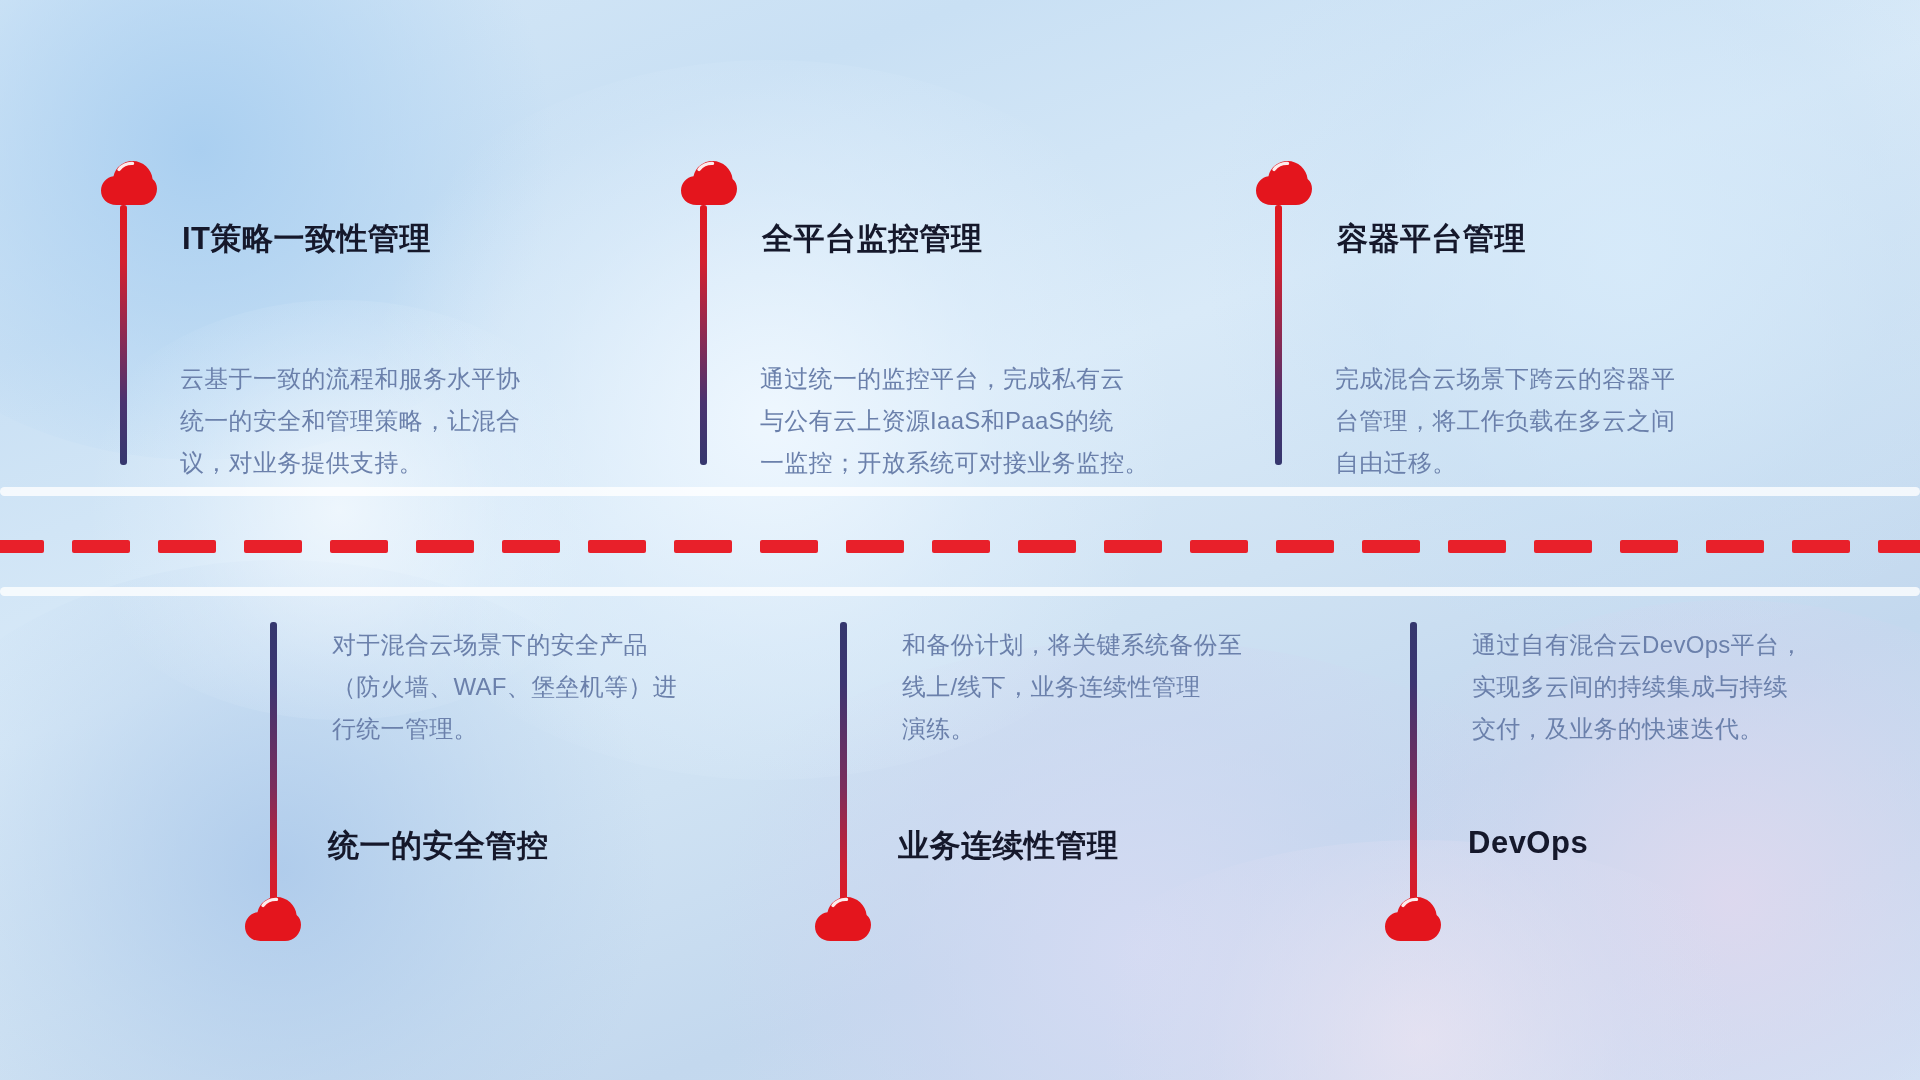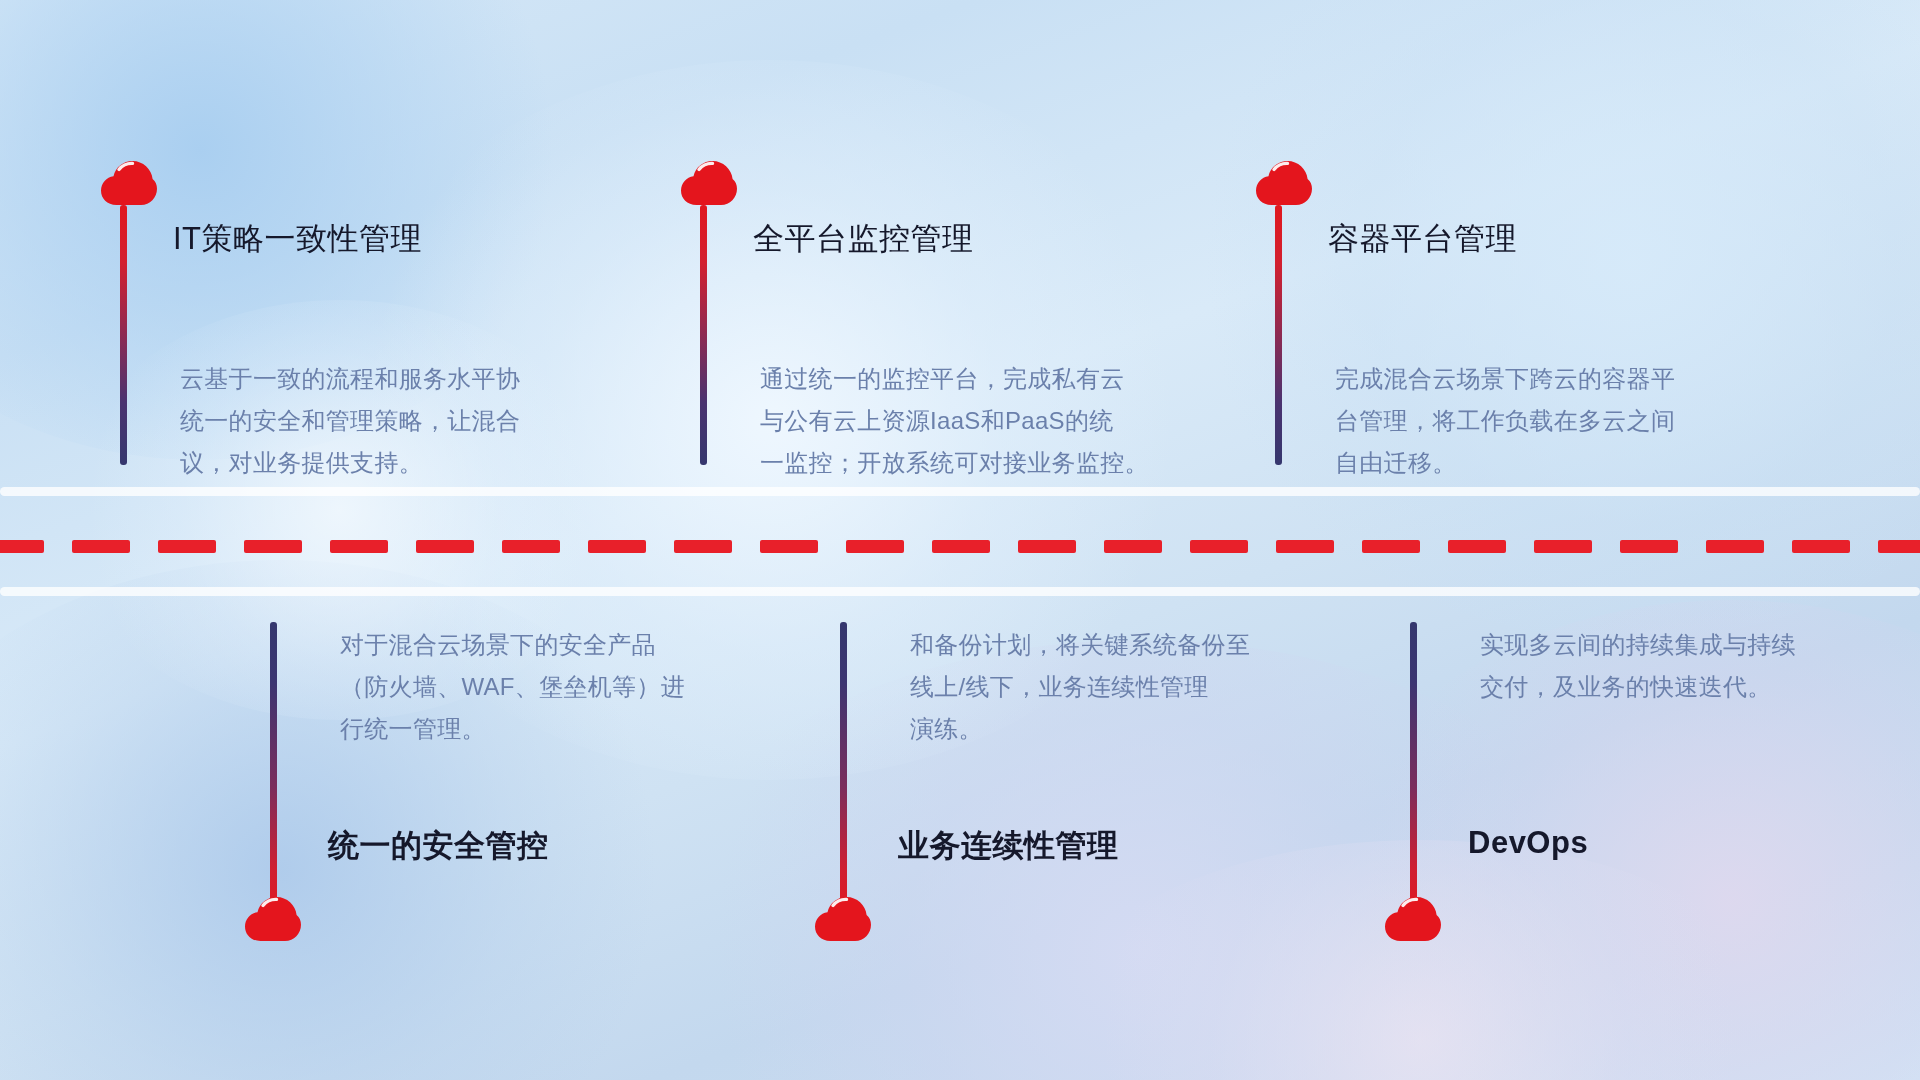--- a/index.html
+++ b/index.html
@@ -58,22 +58,22 @@
   }
   .cloud svg { display: block; }
 
   .line-top {
     position: absolute; left: 20px; top: 205px;
     width: 7px; height: 260px;
     border-radius: 3px;
     background: linear-gradient(180deg, #e0181f 0%, #d3202f 22%, #8d2a52 50%, #4a3370 76%, #35376e 100%);
   }
   .head-top {
-    position: absolute; left: 73px; top: 218px;
-    font-size: 31px; font-weight: normal; color: #15182b;
+    position: absolute; left: 82px; top: 218px;
+    font-size: 31px; font-weight: bold; color: #15182b;
     letter-spacing: .5px; white-space: nowrap;
   }
   .body-top {
     position: absolute; left: 80px; top: 358px;
     width: 470px;
     font-size: 24px; line-height: 42px;
     color: #6b80ab; letter-spacing: .3px;
   }
   .body-top .ln, .body-bot .ln { display: block; white-space: nowrap; }
 
@@ -102,21 +102,21 @@
   .col-b2 { left: 820px; }
   .col-b3 { left: 1390px; }
 
   .line-bot {
     position: absolute; left: 20px; top: 22px;
     width: 7px; height: 300px;
     border-radius: 3px;
     background: linear-gradient(180deg, #35376e 0%, #3b3571 20%, #7b2d5c 55%, #cf1f31 82%, #e4171f 100%);
   }
   .body-bot {
-    position: absolute; left: 90px; top: 24px;
+    position: absolute; left: 82px; top: 24px;
     width: 430px;
     font-size: 24px; line-height: 42px;
     color: #6b80ab; letter-spacing: .3px;
   }
   .head-bot {
     position: absolute; left: 78px; top: 225px;
     font-size: 31px; font-weight: bold; color: #15182b;
     letter-spacing: .5px; white-space: nowrap;
   }
   .pin-bot {
@@ -267,20 +267,21 @@
                      C55.6 21.2 57 24.8 57 28.8 C57 37.8 50 45 41 45 Z" fill="#e4151d"></path>
             <path d="M19 9.5 C22.5 5.2 27.5 3.2 32.5 3.4" stroke="#ffffff" stroke-width="3.4" stroke-linecap="round" fill="none" opacity="0.92"></path>
           </svg>
         </div>
       </div>
     </div>
 
     <div class="col col-b3">
       <div class="line-bot"></div>
       <div class="body-bot">
+        <span class="ln">通过自有混合云DevOps平台，</span>
         <span class="ln">实现多云间的持续集成与持续</span>
         <span class="ln">交付，及业务的快速迭代。</span>
       </div>
       <div class="head-bot">DevOps</div>
       <div class="pin-bot">
         <div class="cloud">
           <svg width="58" height="46" viewBox="0 0 58 46">
             <path d="M16.5 45 C7 45 1 38.5 1 30.5 C1 23 6.5 17 13.5 16.2
                      C15.5 7 23.5 1 32.5 1 C43 1 51.5 9 52.6 19
                      C55.6 21.2 57 24.8 57 28.8 C57 37.8 50 45 41 45 Z" fill="#e4151d"></path>

